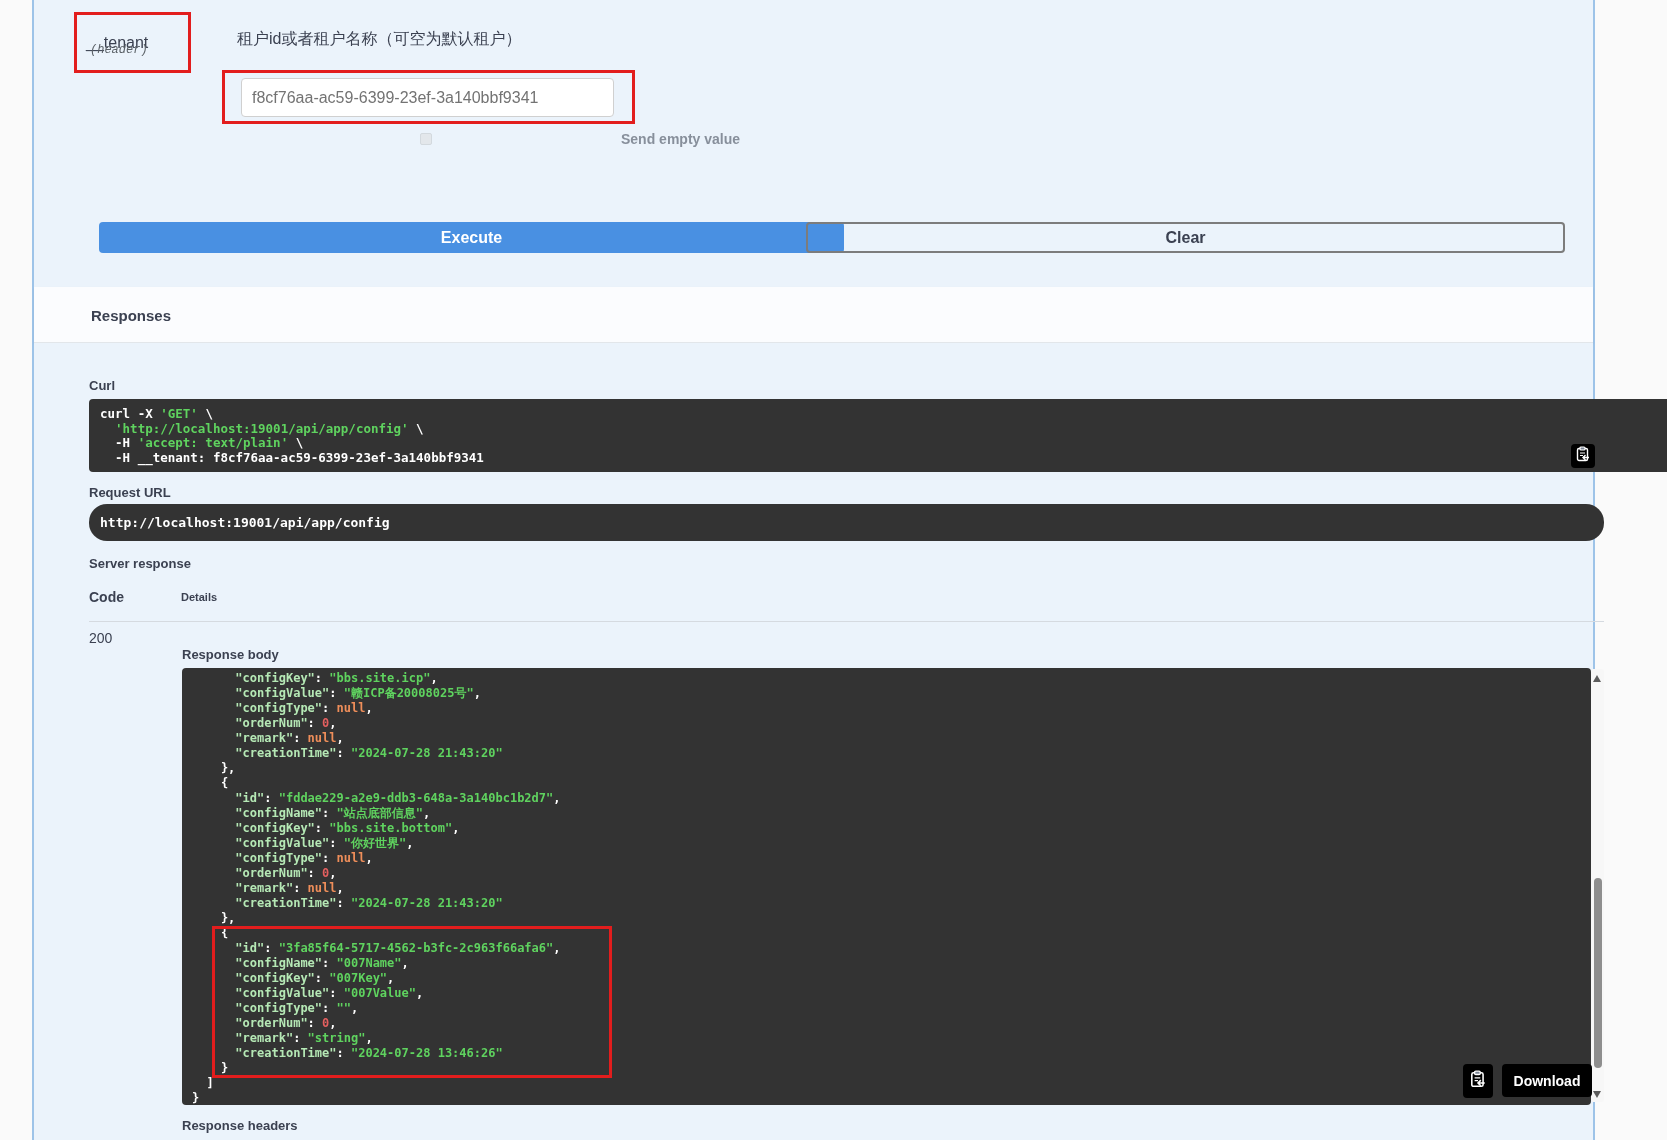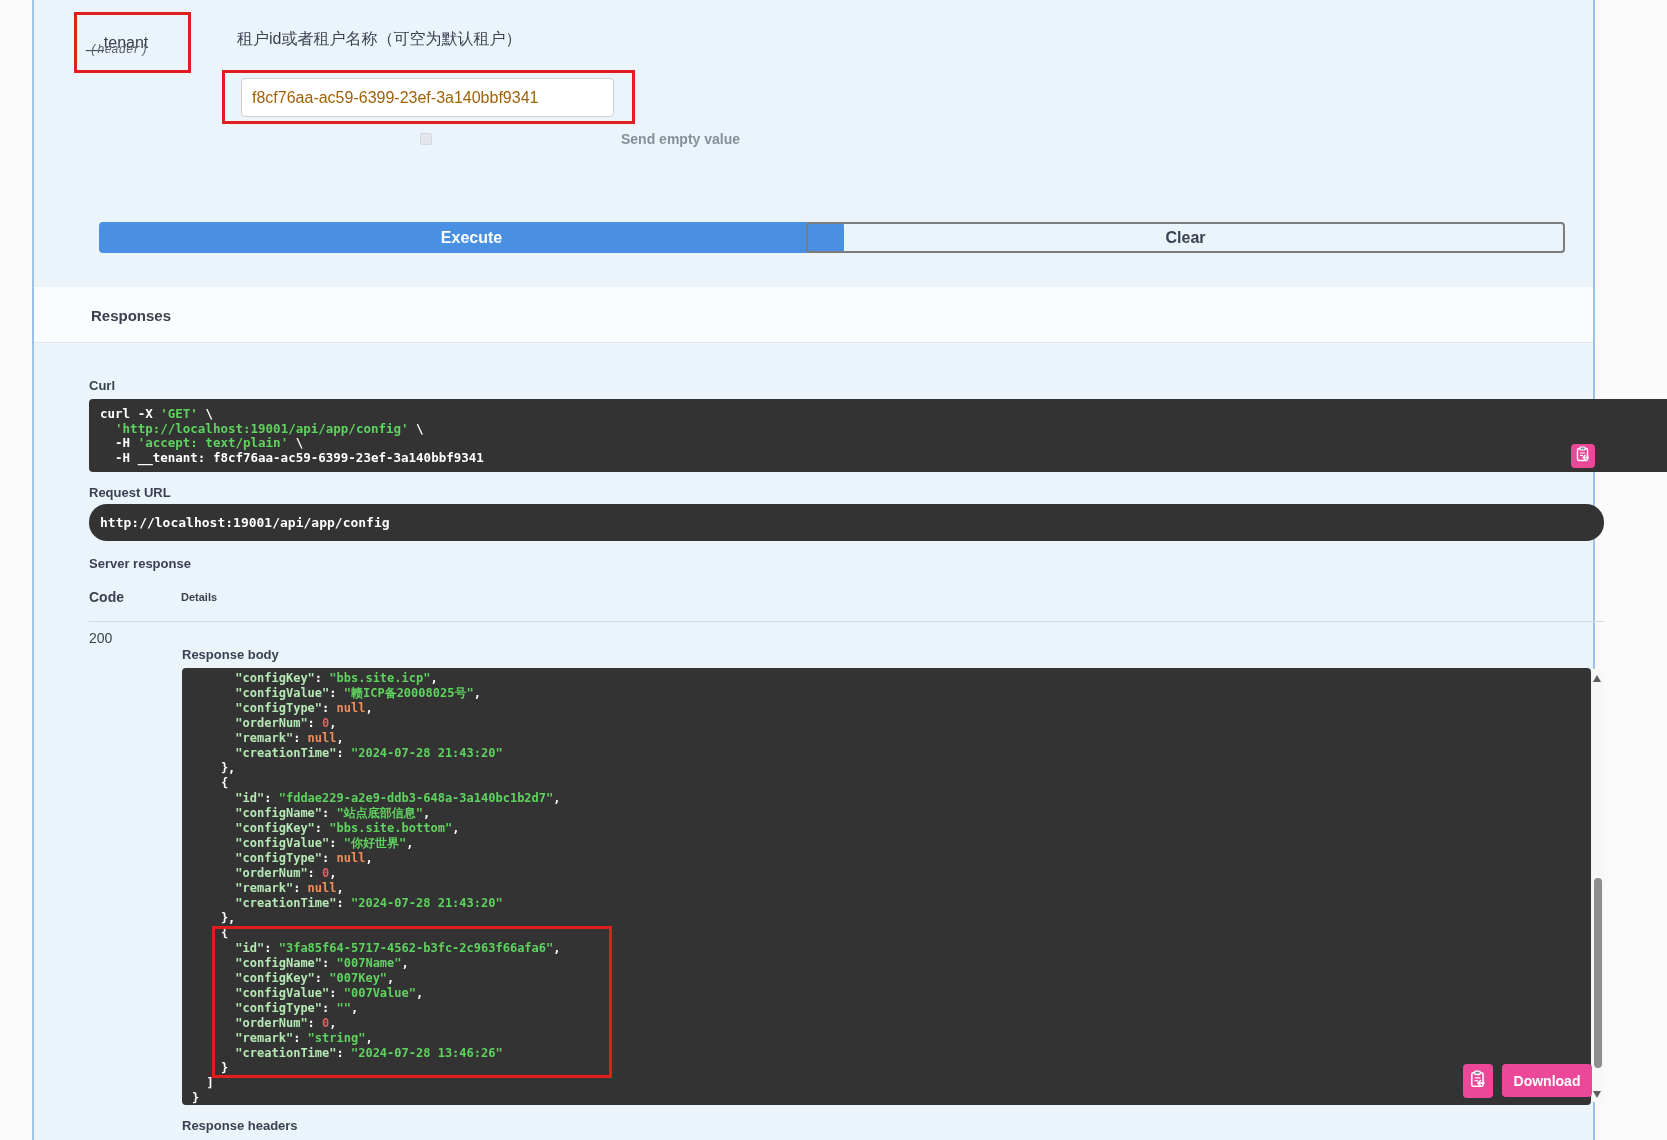--- a/index.html
+++ b/index.html
@@ -23,21 +23,21 @@
   #ann-tenant   { left:40px;  top:12px;  width:117px; height:61px; }
   #ann-input    { left:188px; top:70px;  width:413px; height:54px; }
   #ann-json-obj { left:178px; top:926px; width:400px; height:152px; }
 
   #param-name { left:52px; top:14px; font-size:16px; color:#3b4151;margin-top:20px; }
   #param-in   { left:56px; top:43px; font-size:12px; font-style:italic;
                 font-family:Liberation Mono, monospace; color:#5a6066;text-align:center; }
   #param-desc { left:203px; top:29px; font-size:16px; color:#3b4151; }
 
   #tenant-input { left:207px; top:78px; width:373px; height:39px; background:#ffffff;
-                  border:1px solid #d0d0d0; border-radius:4px; font-size:16px; color:#a16207;
+                  border:1px solid #d0d0d0; border-radius:4px; font-size:16px; color:#737373;
                   padding:0 10px; font-family:"Liberation Sans", sans-serif; }
   #send-empty-checkbox { left:386px; top:133px; width:12px; height:12px; background:#e3e7eb;
                          border:1px solid #d3d9de; border-radius:2px; }
   #send-empty-label { left:587px; top:131px; font-size:14px; font-weight:bold; color:#878f9b; }
 
   
   .btn { display:flex; align-items:center; justify-content:center; font-size:16px;
          font-weight:bold; border-radius:4px; cursor:pointer; }
   #execute-button { left:65px;  top:222px; width:745px; height:31px; background:#4990e2; color:#ffffff; }
   #clear-button   { left:772px; top:222px; width:759px; height:31px; background:transparent;
@@ -79,21 +79,21 @@
   #sb-up   { position:absolute; left:2px; top:6px;    width:0; height:0;
              border-left:4.5px solid transparent; border-right:4.5px solid transparent;
              border-bottom:7px solid #5c5c5c; }
   #sb-down { position:absolute; left:2px; bottom:4px; width:0; height:0;
              border-left:4.5px solid transparent; border-right:4.5px solid transparent;
              border-top:7px solid #5c5c5c; }
   #sb-thumb{ position:absolute; left:2.5px; top:209px; width:8px; height:190px;
              background:#8e8e8e; border-radius:4px; }
 
   
-  .graybtn { background:#ec4899; border-radius:4px; display:flex; align-items:center;
+  .graybtn { background:#000000; border-radius:4px; display:flex; align-items:center;
              justify-content:center; cursor:pointer; }
   #curl-copy-button { left:1537px; top:444px; width:24px; height:24px; }
   #resp-copy-button { left:1429px; top:1064px; width:30px; height:34px; }
   #download-button  { left:1468px; top:1064px; width:90px; height:33px;
                       color:#ffffff; font-size:14px; font-weight:bold; }
 </style>
 </head>
 <body>
 
 <div id="screen">

